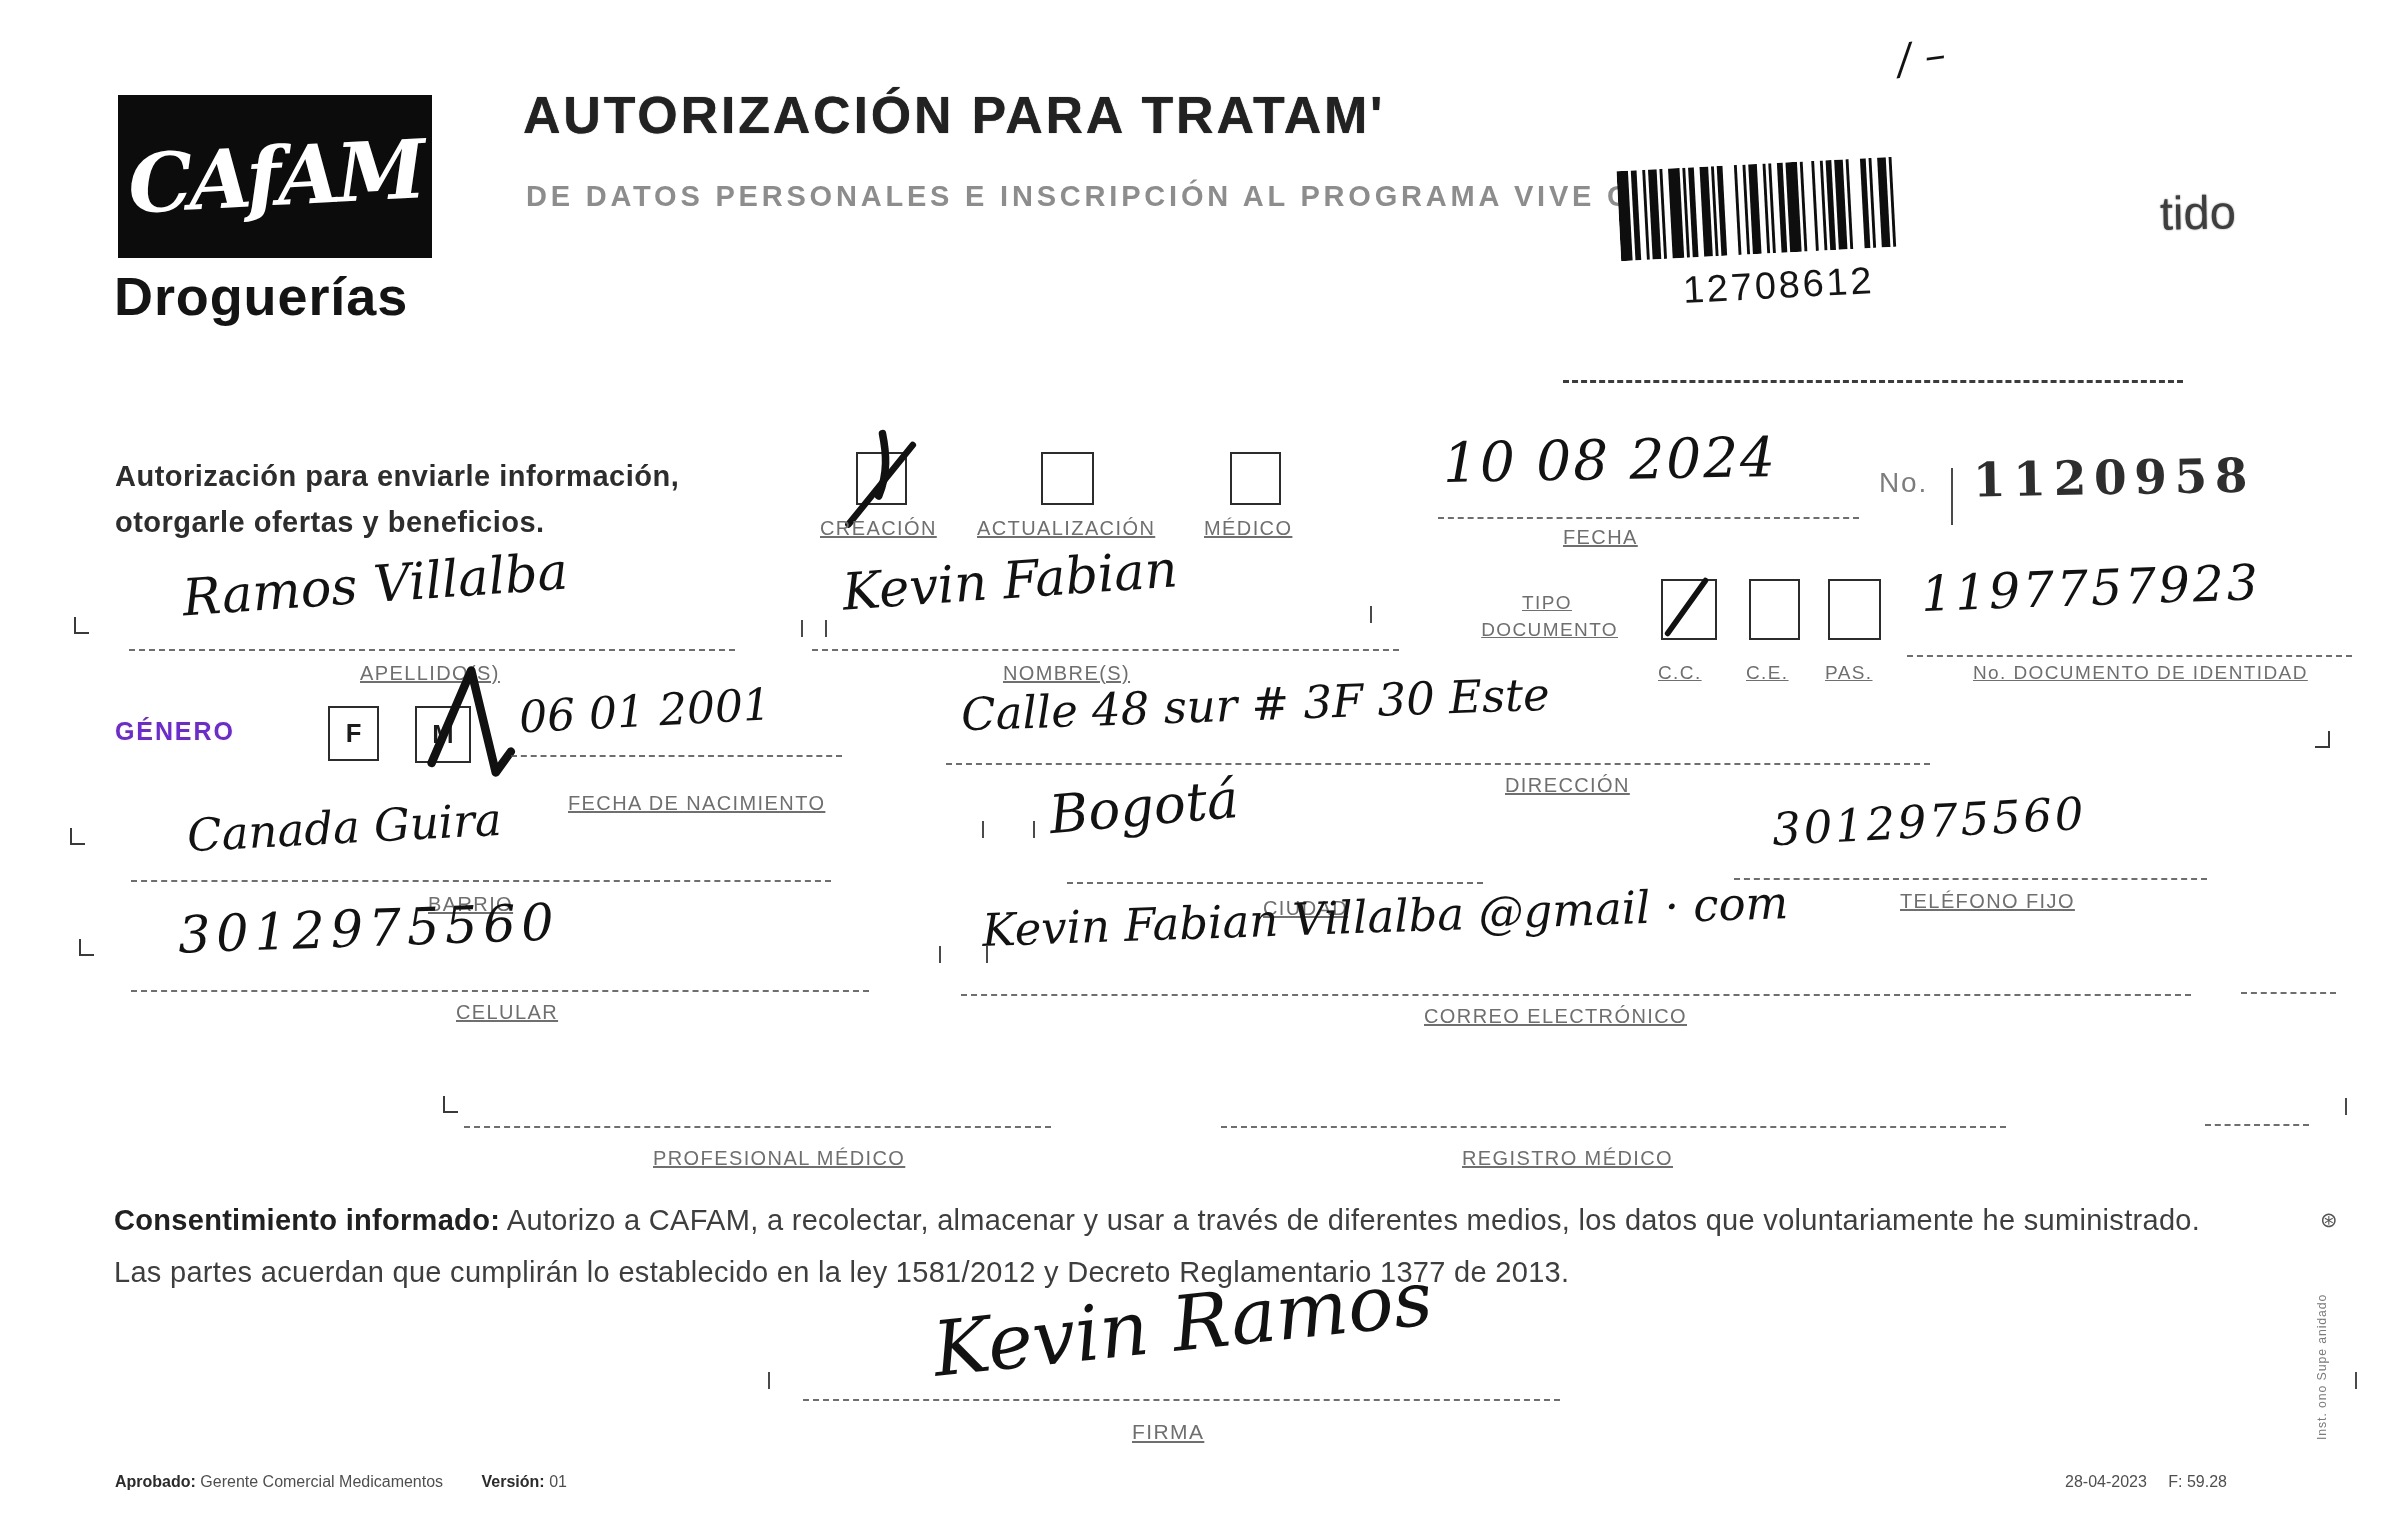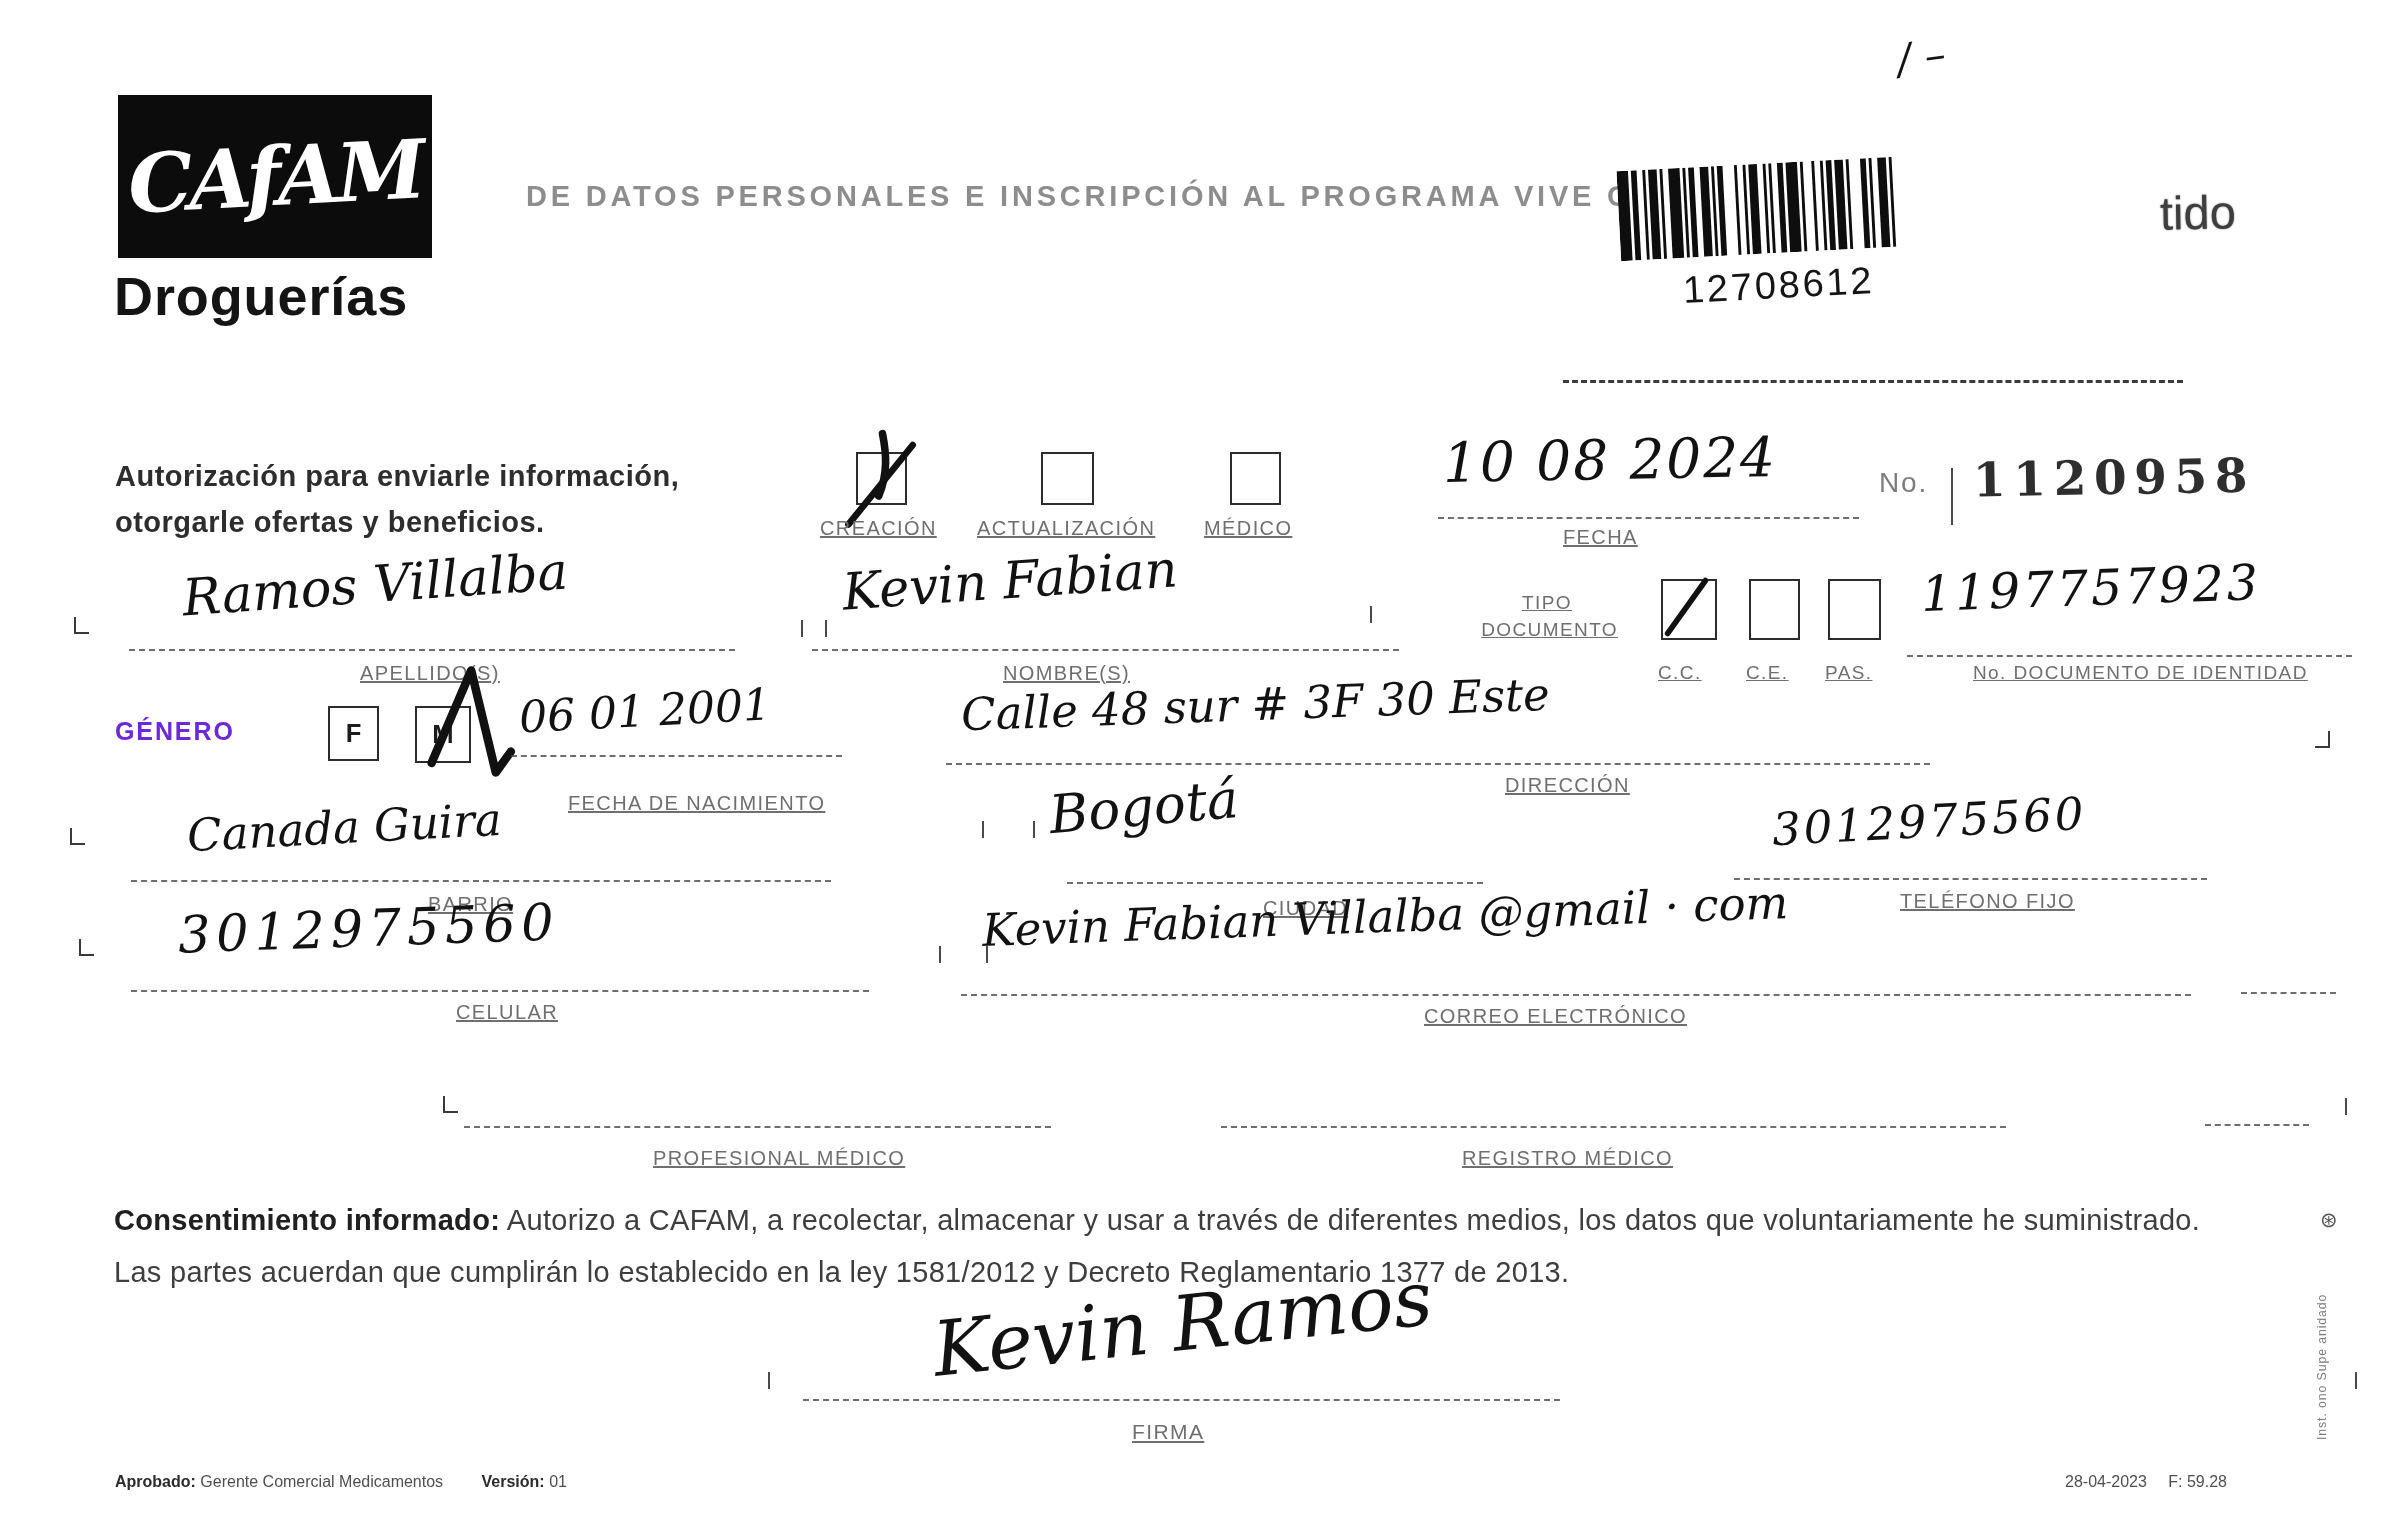--- a/index.html
+++ b/index.html
@@ -61,20 +61,21 @@
 </head>
 <body>
 
 <div class="page">
 
   <div class="logo-block">
     <span class="logo-script">CAfAM</span>
   </div>
   <div class="brand-sub">Droguerías</div>
 
+  <div class="title">AUTORIZACIÓN PARA TRATAM'</div>
   <div class="subtitle">DE DATOS PERSONALES E INSCRIPCIÓN AL PROGRAMA VIVE C</div>
   <div class="hw" style="left:1897px;top:32px;font-size:42px;transform:rotate(-8deg);">/ –</div>
 
   <div class="barcode-wrap">
     <svg id="barcode-svg" width="312" height="90" viewBox="0 0 310 95" preserveAspectRatio="none">
         <rect x="0" y="0" width="11.4" height="95" fill="#0e0e0e"></rect>
         <rect x="14.25" y="0" width="5.7" height="95" fill="#0e0e0e"></rect>
         <rect x="25.65" y="0" width="2.85" height="95" fill="#0e0e0e"></rect>
         <rect x="31.35" y="0" width="8.55" height="95" fill="#0e0e0e"></rect>
         <rect x="42.75000000000001" y="0" width="2.85" height="95" fill="#0e0e0e"></rect>

